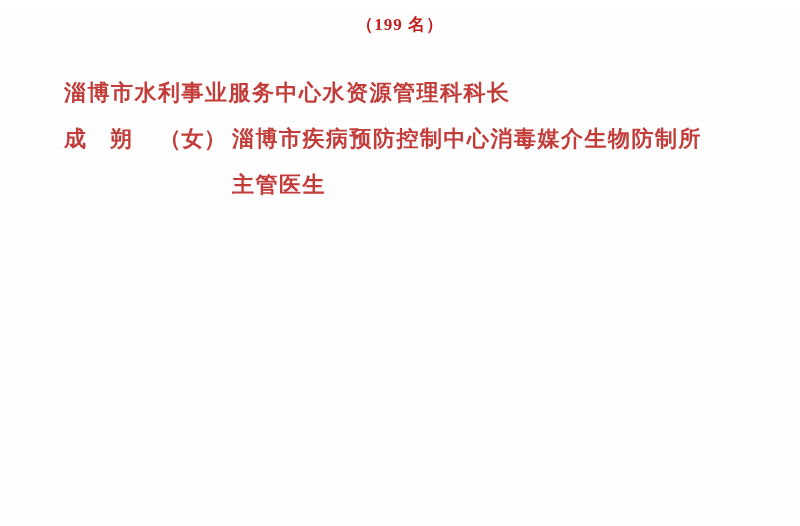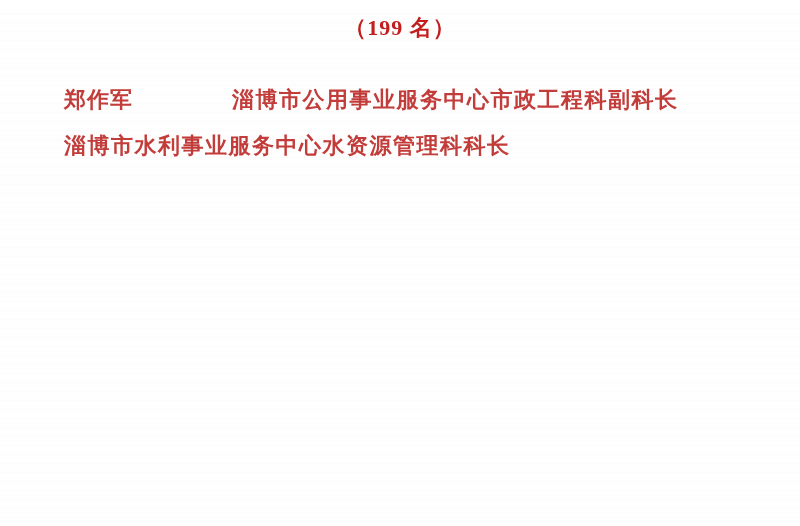--- a/index.html
+++ b/index.html
@@ -29,21 +29,21 @@
     text-align: center;
     font-size: 33px;
     font-weight: 700;
     letter-spacing: 2px;
     color: #c2201f;
     line-height: 1.15;
   }
   .subtitle {
     margin-top: 13px;
     text-align: center;
-    font-size: 22px;
+    font-size: 17px;
     font-weight: 600;
     letter-spacing: 1px;
     color: #c2201f;
   }
   .list {
     margin-top: 34px;
     padding-left: 64px;
     padding-right: 36px;
   }
   .row {
@@ -83,26 +83,26 @@
   <div class="subtitle">（199 名）</div>
 
   <div class="list">
 
     <div class="row">
     </div>
 
     <div class="row">
     </div>
 
-    <div class="row">
-      <div class="name-col">
-        <span class="name">郑作军</span><span class="gender"></span>
-      </div>
-      <div class="desc">淄博市公用事业服务中心市政工程科副科长</div>
-    </div>
 
     <div class="row">
       <div class="desc">淄博市水利事业服务中心水资源管理科科长</div>
     </div>
 
+    <div class="row">
+      <div class="name-col">
+        <span class="name">成　朔</span><span class="gender">（女）</span>
+      </div>
+      <div class="desc">淄博市疾病预防控制中心消毒媒介生物防制所主管医生</div>
+    </div>
 
   </div>
 </div>
 
 </body></html>

